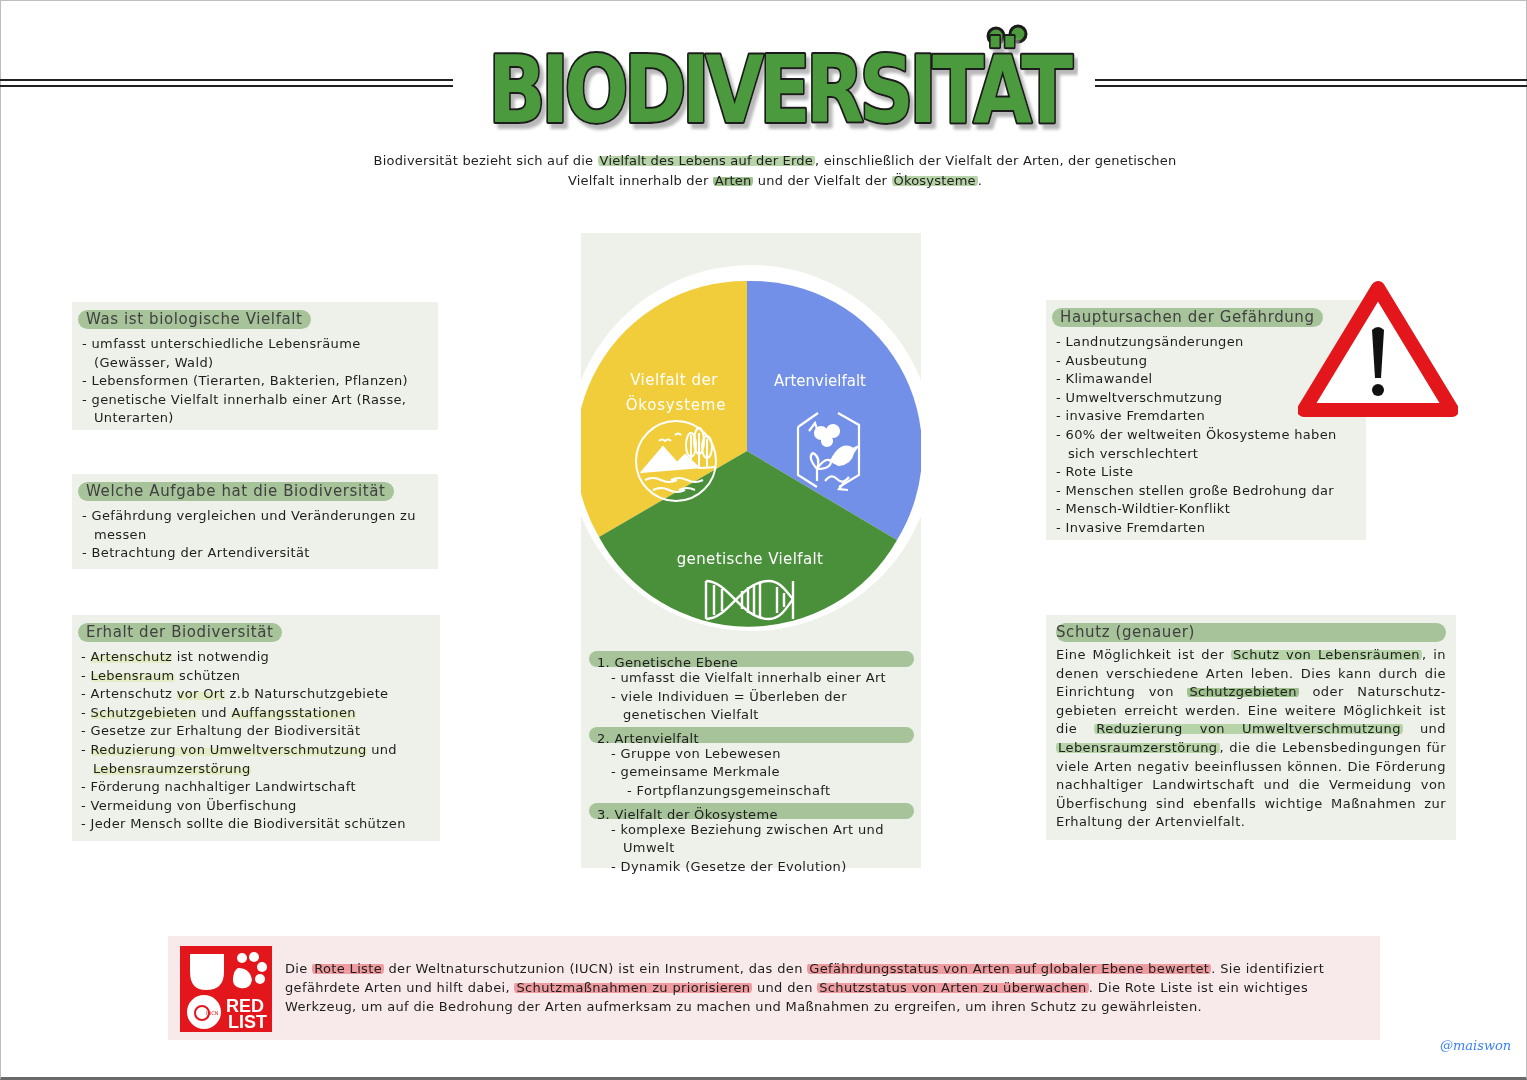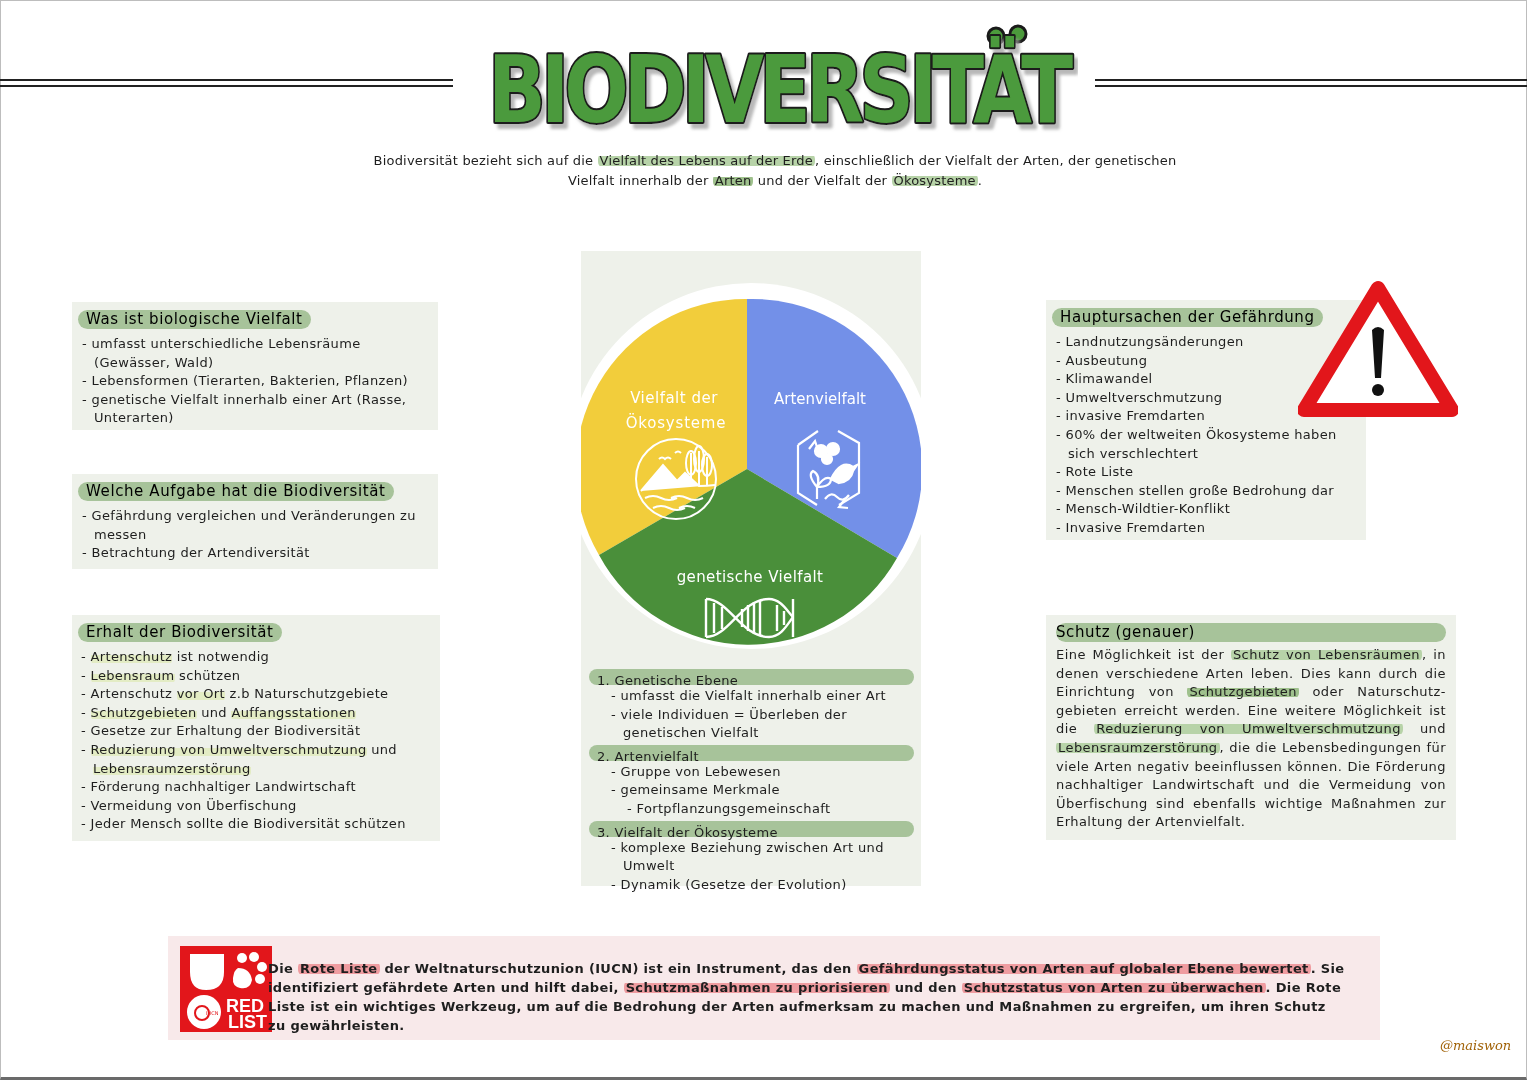--- a/index.html
+++ b/index.html
@@ -19,54 +19,54 @@
     .title-wrap svg { width: 100%; height: 100%; }
 
     .intro { position: absolute; left: 360px; top: 151px; width: 830px; text-align: center; font-size: 13px; line-height: 19.5px; letter-spacing: 0.2px; }
 
     .hl-green { background: linear-gradient(to bottom, transparent 18%, #b7d3a8 18%, #b7d3a8 88%, transparent 88%); border-radius: 6px; padding: 0 2px; }
     .hl-green-strong { background: linear-gradient(to bottom, transparent 25%, #9fc18d 25%, #9fc18d 85%, transparent 85%); border-radius: 6px; padding: 0 2px; }
     .hl-yellow { background: linear-gradient(to bottom, transparent 40%, #e3ecc4 40%, #e3ecc4 95%, transparent 95%); border-radius: 4px; }
     .hl-red { background: linear-gradient(to bottom, transparent 18%, #ef9ca0 18%, #ef9ca0 88%, transparent 88%); border-radius: 6px; padding: 0 2px; }
 
     .card { position: absolute; background: #eef1ea; padding: 8px 10px; font-size: 13px; line-height: 18.6px; letter-spacing: 0.35px; }
-    .card-head { display: inline-block; background: #a7c39a; border-radius: 12px; padding: 0 8px; font-size: 15px; line-height: 19px; letter-spacing: 0.6px; color: #000000; margin-left: -4px; margin-bottom: 6px; }
+    .card-head { display: inline-block; background: #a7c39a; border-radius: 12px; padding: 0 8px; font-size: 15px; line-height: 19px; letter-spacing: 0.6px; color: #404040; margin-left: -4px; margin-bottom: 6px; }
     .card ul { list-style: none; }
     .card li { padding-left: 12px; text-indent: -12px; }
     .card li::before { content: "- "; }
 
     #card-was { left: 72px; top: 302px; width: 366px; height: 128px; }
     #card-aufgabe { left: 72px; top: 474px; width: 366px; height: 95px; }
     #card-erhalt { left: 72px; top: 615px; width: 368px; height: 226px; }
     #card-erhalt li { padding-left: 11px; }
 
     #card-ursachen { left: 1046px; top: 300px; width: 320px; height: 240px; }
 
     .warning { position: absolute; left: 1298px; top: 280px; width: 160px; height: 140px; }
 
     #card-schutz { left: 1046px; top: 615px; width: 410px; height: 225px; padding: 8px 10px; }
     #card-schutz .card-head { display: block; margin-left: 0; text-align: left; width: 100%; padding: 0; font-size: 15px; }
     #card-schutz .para { text-align: justify; font-size: 13px; line-height: 18.6px; letter-spacing: 0.45px; margin-top: -2px; }
 
-    .center-panel { position: absolute; left: 581px; top: 251px; width: 340px; height: 635px; background: #eef1ea; }
+    .center-panel { position: absolute; left: 581px; top: 233px; width: 340px; height: 635px; background: #eef1ea; }
     .pie-wrap { position: absolute; left: 0; top: 30px; width: 340px; height: 370px; }
     .pie-wrap svg { width: 340px; height: 370px; }
     .levels { position: absolute; left: 8px; top: 416px; width: 325px; font-size: 13px; line-height: 18.6px; letter-spacing: 0.35px; }
     .level-head { display: block; background: #a7c39a; border-radius: 10px; padding: 4px 8px; margin-bottom: 0; line-height: 16px; height: 16px; font-size: 13px; margin-top: 2px; margin-bottom: 2px; }
     .levels ul { list-style: none; padding-left: 22px; }
     .levels li { padding-left: 12px; text-indent: -12px; }
     .levels li::before { content: "- "; }
     .levels li.sub { padding-left: 28px; }
 
     .redlist { position: absolute; left: 168px; top: 936px; width: 1212px; height: 104px; background: #f8e9ea; }
     .redlist-logo { position: absolute; left: 12px; top: 10px; width: 92px; height: 86px; background: #e2161b; }
     .redlist-logo svg { width: 92px; height: 86px; }
-    .redlist-text { position: absolute; left: 100px; top: 23px; width: 1080px; font-size: 13px; line-height: 19px; letter-spacing: 0.35px; font-weight: bold; }
-
-    .signature { position: absolute; left: 1440px; top: 1038px; font-family: "DejaVu Serif", serif; font-style: italic; font-size: 13px; color: #a16207; }
+    .redlist-text { position: absolute; left: 117px; top: 23px; width: 1080px; font-size: 13px; line-height: 19px; letter-spacing: 0.35px; }
+
+    .signature { position: absolute; left: 1440px; top: 1038px; font-family: "DejaVu Serif", serif; font-style: italic; font-size: 13px; color: #3b82f6; }
   </style>
 </head>
 <body>
 
 <div class="frame"></div>
 
 <div class="rule rule-left"></div>
 <div class="rule rule-right"></div>
 
 <div class="title-wrap">

